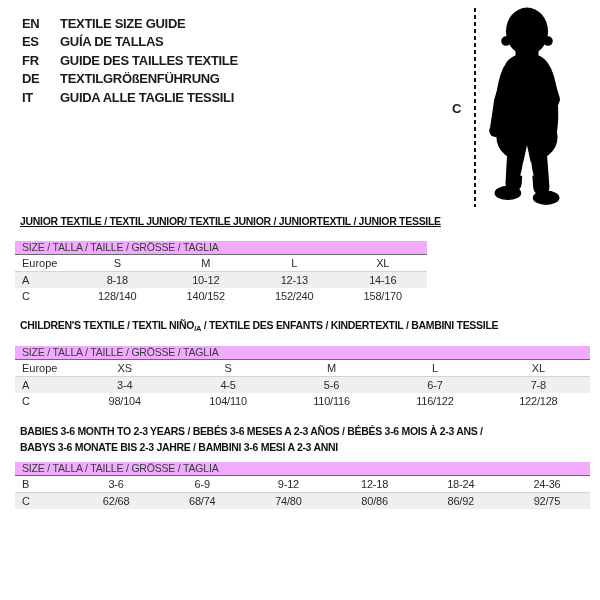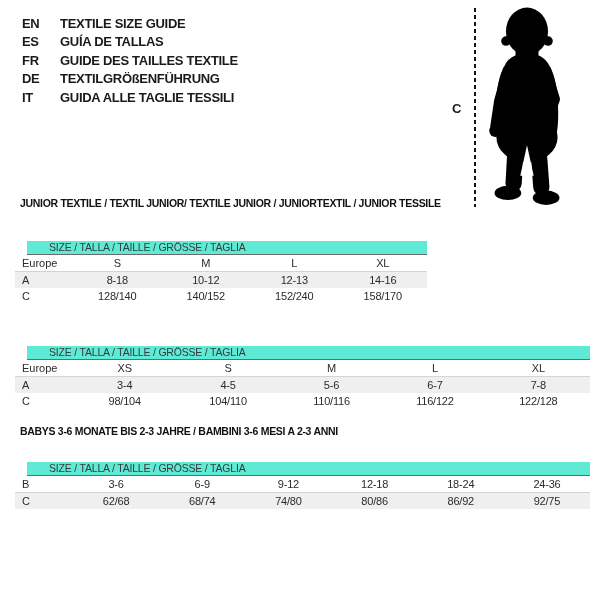--- a/index.html
+++ b/index.html
@@ -20,22 +20,22 @@
   .height-label{position:absolute;left:452px;top:101px;font-size:13px;font-weight:bold;}
   .baby{position:absolute;left:484px;top:5px;}
   
   .tbl-title{
     position:absolute;left:20px;font-size:10.5px;font-weight:bold;
     letter-spacing:-0.3px;white-space:nowrap;color:#111;
   }
   .tbl-title.two-line{line-height:15.5px;white-space:normal;width:560px;}
   .tbl{position:absolute;left:15px;}
   .tbl .hdr{
-    height:13px;line-height:13px;background:#5eead4;border-bottom:1px solid #6a6a6a;
-    font-size:10.5px;color:#3a3a3a;padding-left:22px;letter-spacing:-0.2px;margin-left:12px;
+    height:13px;line-height:13px;background:#f0abfc;border-bottom:1px solid #6a6a6a;
+    font-size:10.5px;color:#3a3a3a;padding-left:7px;letter-spacing:-0.2px;
   }
   .row{display:flex;height:16px;align-items:center;font-size:11px;color:#2b2b2b;justify-content:space-between;}
   .row.first{border-bottom:1px solid #d4d4d4;}
   .row.striped{background:#efefef;}
   .lbl{width:58px;padding-left:7px;box-sizing:border-box;}
   .val{flex:1;text-align:center;letter-spacing:-0.2px;}
   .t1{width:412px;}
   .t2,.t3{width:575px;}
   .sub{font-size:7.5px;vertical-align:-2px;font-weight:bold;}
   
@@ -88,21 +88,21 @@
       <polyline points="65,68 74,98 66,120" fill="none" stroke="#000" stroke-width="11" stroke-linecap="round" stroke-linejoin="round"></polyline>
       <circle cx="64" cy="122" r="6"></circle>
       <polyline points="33,150 31,186" fill="none" stroke="#000" stroke-width="17" stroke-linecap="round"></polyline>
       <polyline points="57,150 60,190" fill="none" stroke="#000" stroke-width="17" stroke-linecap="round"></polyline>
       <ellipse cx="25" cy="196" rx="14" ry="7.5"></ellipse>
       <ellipse cx="65" cy="201" rx="14" ry="7.5"></ellipse>
       <path d="M45 146 L38 178 L52 178 Z" fill="#ffffff"></path>
     </g>
   </svg>
 
-  <div class="tbl-title" style="top:197px;">JUNIOR TEXTILE / TEXTIL JUNIOR/ TEXTILE JUNIOR / JUNIORTEXTIL / JUNIOR TESSILE</div>
+  <div class="tbl-title" style="top:215px;text-decoration:underline;">JUNIOR TEXTILE / TEXTIL JUNIOR/ TEXTILE JUNIOR / JUNIORTEXTIL / JUNIOR TESSILE</div>
   <div class="tbl t1" style="top:241px;">
     <div class="hdr">SIZE / TALLA / TAILLE / GRÖSSE / TAGLIA</div>
     <div class="row first">
       <span class="lbl">Europe</span>
       <span class="val">S</span>
       <span class="val">M</span>
       <span class="val">L</span>
       <span class="val">XL</span>
     </div>
     <div class="row striped">
@@ -114,20 +114,21 @@
     </div>
     <div class="row">
       <span class="lbl">C</span>
       <span class="val">128/140</span>
       <span class="val">140/152</span>
       <span class="val">152/240</span>
       <span class="val">158/170</span>
     </div>
   </div>
 
+  <div class="tbl-title" style="top:319px;"><span>CHILDREN'S TEXTILE / TEXTIL NIÑO</span><span class="sub">/A</span><span> / TEXTILE DES ENFANTS / KINDERTEXTIL / BAMBINI TESSILE</span></div>
   <div class="tbl t2" style="top:346px;">
     <div class="hdr">SIZE / TALLA / TAILLE / GRÖSSE / TAGLIA</div>
     <div class="row first">
       <span class="lbl">Europe</span>
       <span class="val">XS</span>
       <span class="val">S</span>
       <span class="val">M</span>
       <span class="val">L</span>
       <span class="val">XL</span>
     </div>
@@ -143,20 +144,21 @@
       <span class="lbl">C</span>
       <span class="val">98/104</span>
       <span class="val">104/110</span>
       <span class="val">110/116</span>
       <span class="val">116/122</span>
       <span class="val">122/128</span>
     </div>
   </div>
 
   <div class="tbl-title two-line" style="top:424px;">
+    <div>BABIES 3-6 MONTH TO 2-3 YEARS / BEBÉS 3-6 MESES A 2-3 AÑOS / BÉBÉS 3-6 MOIS À 2-3 ANS /</div>
     <div>BABYS 3-6 MONATE BIS 2-3 JAHRE / BAMBINI 3-6 MESI A 2-3 ANNI</div>
   </div>
   <div class="tbl t3" style="top:462px;">
     <div class="hdr">SIZE / TALLA / TAILLE / GRÖSSE / TAGLIA</div>
     <div class="row first">
       <span class="lbl">B</span>
       <span class="val">3-6</span>
       <span class="val">6-9</span>
       <span class="val">9-12</span>
       <span class="val">12-18</span>

